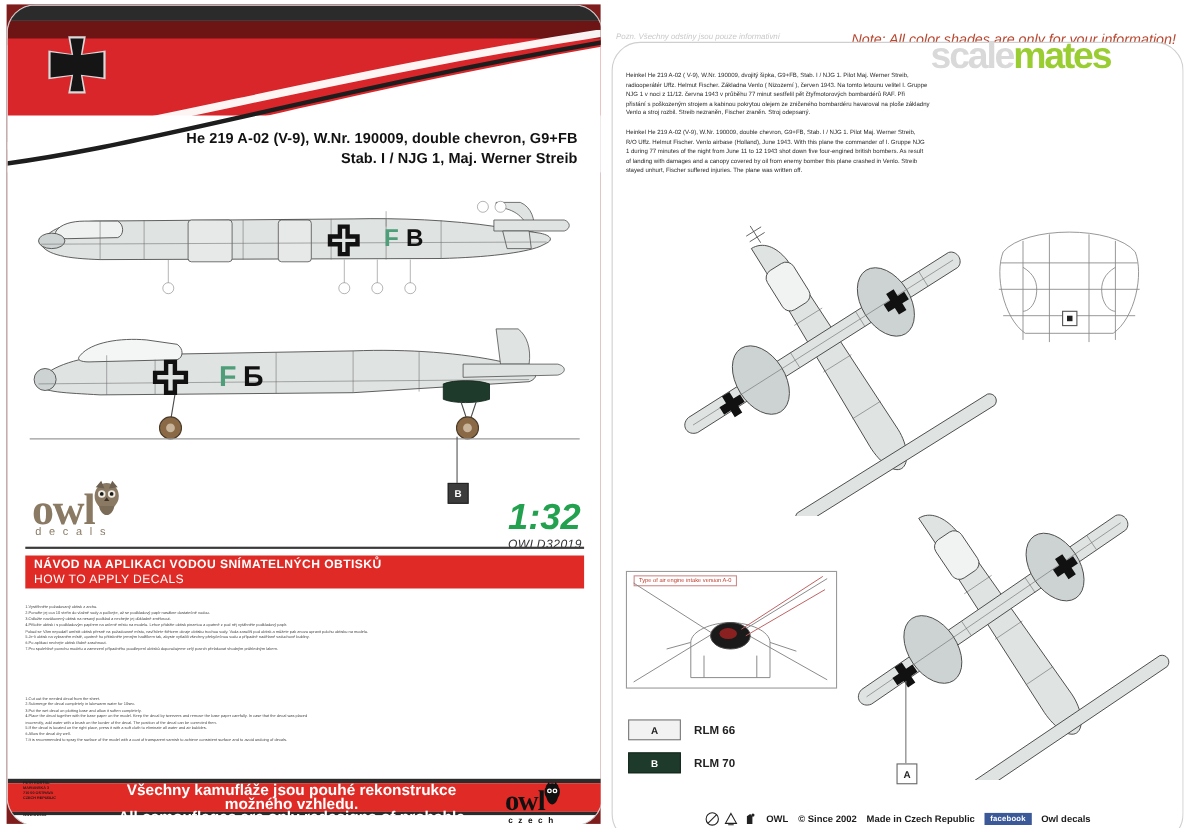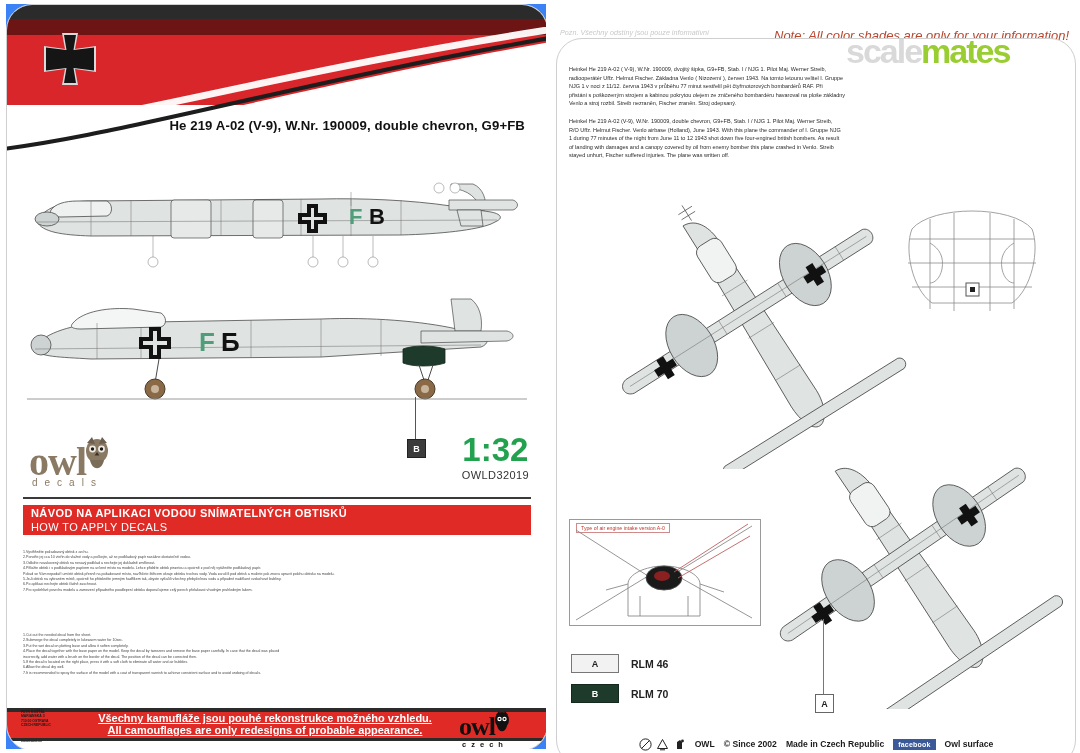--- a/index.html
+++ b/index.html
@@ -1,20 +1,20 @@
 <!DOCTYPE html>
 <html><head>
 <meta charset="utf-8">
 <style>
   html,body{margin:0;padding:0;background:#ffffff;}
   body{width:1080px;height:753px;font-family:"Liberation Sans",sans-serif;overflow:hidden;position:relative;}
   #root{position:relative;width:1080px;height:753px;background:#fff;}
 
   
-  .panel-left{position:absolute;left:6px;top:4px;width:540px;height:745px;background:#3b82f6;overflow:hidden;}
+  .panel-left{position:absolute;left:6px;top:4px;width:540px;height:745px;background:#7f1d1d;overflow:hidden;}
   .lp-inner{position:absolute;left:0;top:0;width:540px;height:745px;border:1px solid #cfcfcf;border-radius:26px;background:#fff;overflow:hidden;}
 
   .band-black-top{position:absolute;left:0;top:0;width:540px;height:14px;background:#2b2b2b;}
   .band-dark{position:absolute;left:0;top:14px;width:540px;height:22px;background:#6d1414;}
   .band-red{position:absolute;left:0;top:30px;width:540px;height:70px;background:#d8262b;}
   .sweep{position:absolute;left:-20px;top:22px;width:580px;height:130px;overflow:hidden;}
   .sweep svg{position:absolute;left:0;top:0;}
 
   .iron-cross{position:absolute;left:35px;top:26px;width:56px;height:56px;}
 
@@ -22,21 +22,21 @@
   .title-l1{font-size:13.2px;font-weight:bold;color:#111;letter-spacing:.1px;line-height:18px;}
   .title-l2{font-size:13.2px;font-weight:bold;color:#111;letter-spacing:.1px;line-height:18px;}
 
   .profile-top{position:absolute;left:14px;top:165px;width:512px;height:110px;}
   .profile-side{position:absolute;left:14px;top:282px;width:512px;height:140px;}
 
   .owl-logo{position:absolute;left:22px;top:430px;width:180px;height:54px;}
   .owl-word{font-family:"Liberation Serif",serif;font-size:40px;font-weight:bold;color:#8a7a63;letter-spacing:-1px;line-height:38px;}
   .owl-sub{font-size:10px;color:#8a7a63;letter-spacing:7px;margin-top:-4px;padding-left:3px;}
 
-  .scale-box{position:absolute;right:18px;top:428px;text-align:center;}
+  .scale-box{position:absolute;right:18px;top:448px;text-align:left;font-style:italic;}
   .scale-num{font-size:33px;font-weight:bold;color:#22a14e;line-height:33px;font-family:"Liberation Sans",sans-serif;}
   .prod-code{font-size:11px;color:#333;letter-spacing:.4px;margin-top:3px;}
 
   .marker-b-side{position:absolute;left:400px;top:434px;width:17px;height:17px;background:#3c3c3c;border:1px solid #222;display:flex;align-items:center;justify-content:center;}
   .marker-b-side span{color:#fff;font-size:9px;font-weight:bold;}
   .marker-b-line{position:absolute;left:408px;top:392px;width:1px;height:42px;background:#555;}
 
   .rule-thin{position:absolute;left:16px;top:492px;width:508px;height:2px;background:#3a3a3a;}
 
   .howto{position:absolute;left:16px;top:500px;width:508px;height:34px;padding-left:36px;}
@@ -49,21 +49,21 @@
   .instr-line{font-size:3.6px;color:#444;line-height:5.4px;white-space:nowrap;overflow:hidden;}
 
   .bottom-bar{position:absolute;left:0;top:703px;width:540px;height:42px;}
   .bb-black1{position:absolute;left:0;top:0;width:540px;height:4px;background:#2b2b2b;}
   .bb-red{position:absolute;left:0;top:4px;width:540px;height:26px;background:#e02a25;}
   .bb-black2{position:absolute;left:0;top:30px;width:540px;height:3px;background:#2b2b2b;}
   .bb-addr{position:absolute;left:14px;top:2px;width:62px;}
   .bb-addr div{font-size:3.4px;color:#1a1a1a;line-height:4.4px;font-weight:bold;}
   .bb-www{position:absolute;left:14px;top:31px;font-size:3.8px;color:#222;font-weight:bold;}
   .bb-txt{position:absolute;left:88px;top:4px;width:340px;text-align:center;}
-  .bb-txt div{font-size:11px;color:#fff;font-weight:bold;line-height:12px;text-decoration:underline;}
+  .bb-txt div{font-size:14px;color:#fff;font-weight:bold;line-height:12px;}
   .bb-owl{position:absolute;right:14px;top:2px;width:96px;text-align:center;}
   .bb-owl-word{font-family:"Liberation Serif",serif;font-size:26px;font-weight:bold;color:#111;letter-spacing:-1px;line-height:24px;}
   .bb-owl-sub{font-size:7.5px;color:#111;letter-spacing:5px;font-weight:bold;margin-top:1px;}
 
   
   .panel-right{position:absolute;left:556px;top:4px;width:458px;height:745px;margin-top:24px;}
   .rp-inner{position:absolute;left:0;top:10px;width:518px;height:726px;border:1px solid #cfcfcf;border-radius:26px;background:#fff;overflow:hidden;}
 
   .notice-bar{position:absolute;left:0;top:0;width:520px;height:12px;}
   .notice-cz{position:absolute;left:4px;top:0;font-size:7.2px;font-style:italic;color:#c9c9c9;}
@@ -130,20 +130,21 @@
         <svg width="56" height="56" viewBox="0 0 56 56">
           <g>
             <path d="M20,2 L36,2 L33,18 L54,15 L54,41 L33,38 L36,54 L20,54 L23,38 L2,41 L2,15 L23,18 Z" fill="#d9d9d9"></path>
             <path d="M22,4 L34,4 L31.5,19 L52,16.5 L52,39.5 L31.5,37 L34,52 L22,52 L24.5,37 L4,39.5 L4,16.5 L24.5,19 Z" fill="#151515"></path>
           </g>
         </svg>
       </div>
 
       <div class="title-block">
         <div class="title-l1">He 219 A-02 (V-9), W.Nr. 190009, double chevron, G9+FB</div>
+        <div class="title-l2">Stab. I / NJG 1, Maj. Werner Streib</div>
       </div>
 
       <div class="profile-top">
         <svg width="512" height="110" viewBox="0 0 512 110">
           <g stroke="#4a4a4a" stroke-width="0.8" fill="#dfe3e2">
             <path d="M16,52 C22,38 40,32 66,31 L300,29 C340,28 390,30 430,36 L470,42 C480,44 482,48 476,51 L470,54 C455,60 420,64 380,65 L70,66 C40,65 22,62 16,52 Z"></path>
             <path d="M30,40 C34,34 44,31 56,31 L86,31 C92,34 92,44 86,46 L40,47 C32,47 28,44 30,40 Z" fill="#eef1f0"></path>
             <ellipse cx="26" cy="49" rx="12" ry="7" fill="#cdd3d2"></ellipse>
           </g>
           <g stroke="#4a4a4a" stroke-width="0.7" fill="#dfe3e2">
@@ -452,21 +453,21 @@
           <path d="M104,52 L178,4" stroke="#c06060" stroke-width="0.9" fill="none"></path>
           <path d="M108,58 L180,16" stroke="#c06060" stroke-width="0.9" fill="none"></path>
         </svg>
       </div>
 
       <div class="legend">
         <div class="legend-row">
           <div class="sw sw-a">
             <span>A</span>
           </div>
-          <div class="legend-name">RLM 46</div>
+          <div class="legend-name">RLM 66</div>
         </div>
         <div class="legend-row">
           <div class="sw sw-b">
             <span>B</span>
           </div>
           <div class="legend-name">RLM 70</div>
         </div>
       </div>
 
       <div class="marker-a-line"></div>
@@ -486,21 +487,21 @@
           </svg>
           <svg width="13" height="13" viewBox="0 0 13 13">
             <path d="M4,11 L4,4 L7,2 L9,4 L9,11 Z" fill="#222"></path>
             <circle cx="9.5" cy="3" r="1.4" fill="#222"></circle>
           </svg>
         </div>
         <span class="rp-foot-txt">OWL</span>
         <span class="rp-foot-txt">© Since  2002</span>
         <span class="rp-foot-txt">Made in Czech Republic</span>
         <span class="fb-badge">facebook</span>
-        <span class="rp-foot-txt">Owl surface</span>
+        <span class="rp-foot-txt">Owl decals</span>
       </div>
 
     </div>
 
     <div class="watermark">
       <span class="wm-s wm-grey">scale</span><span class="wm-s wm-green">mates</span>
     </div>
   </div>
 
   <div class="edge-right"></div>

